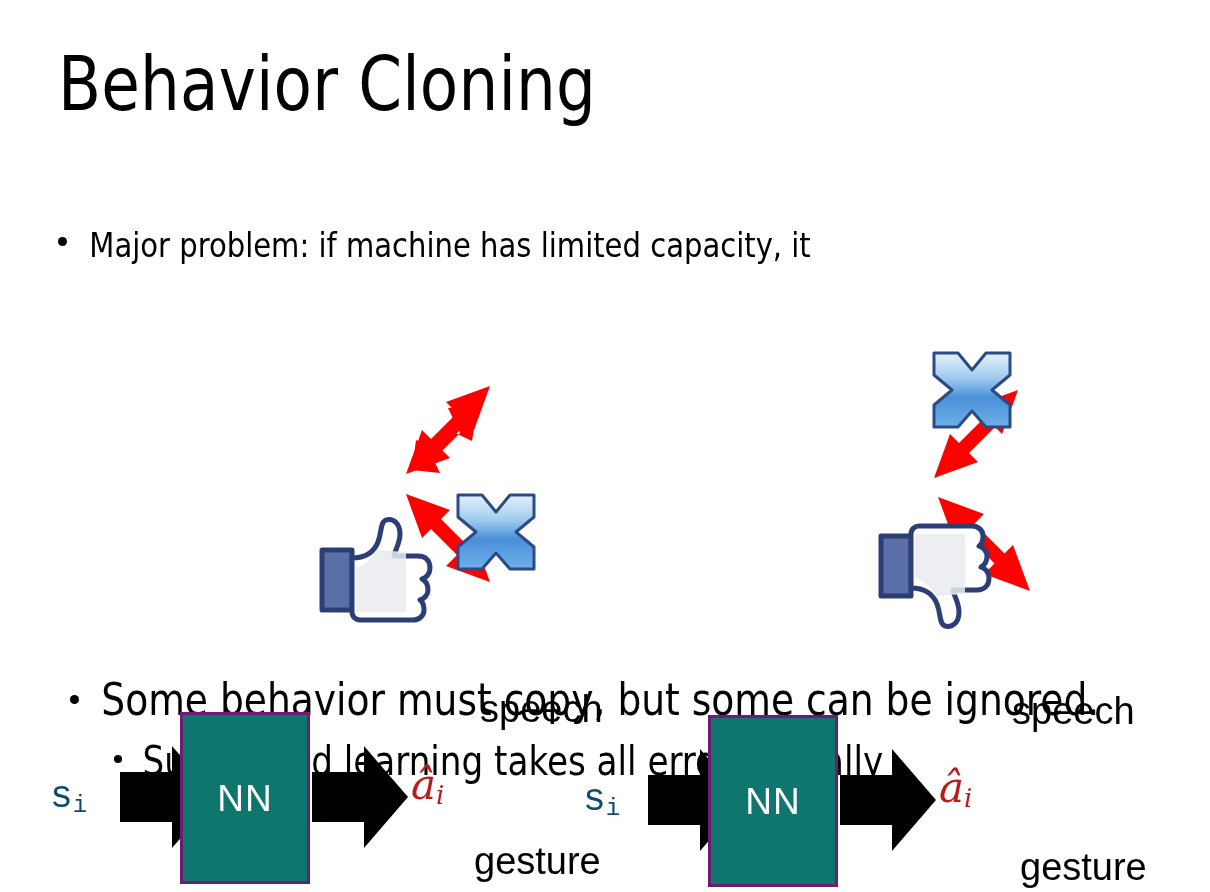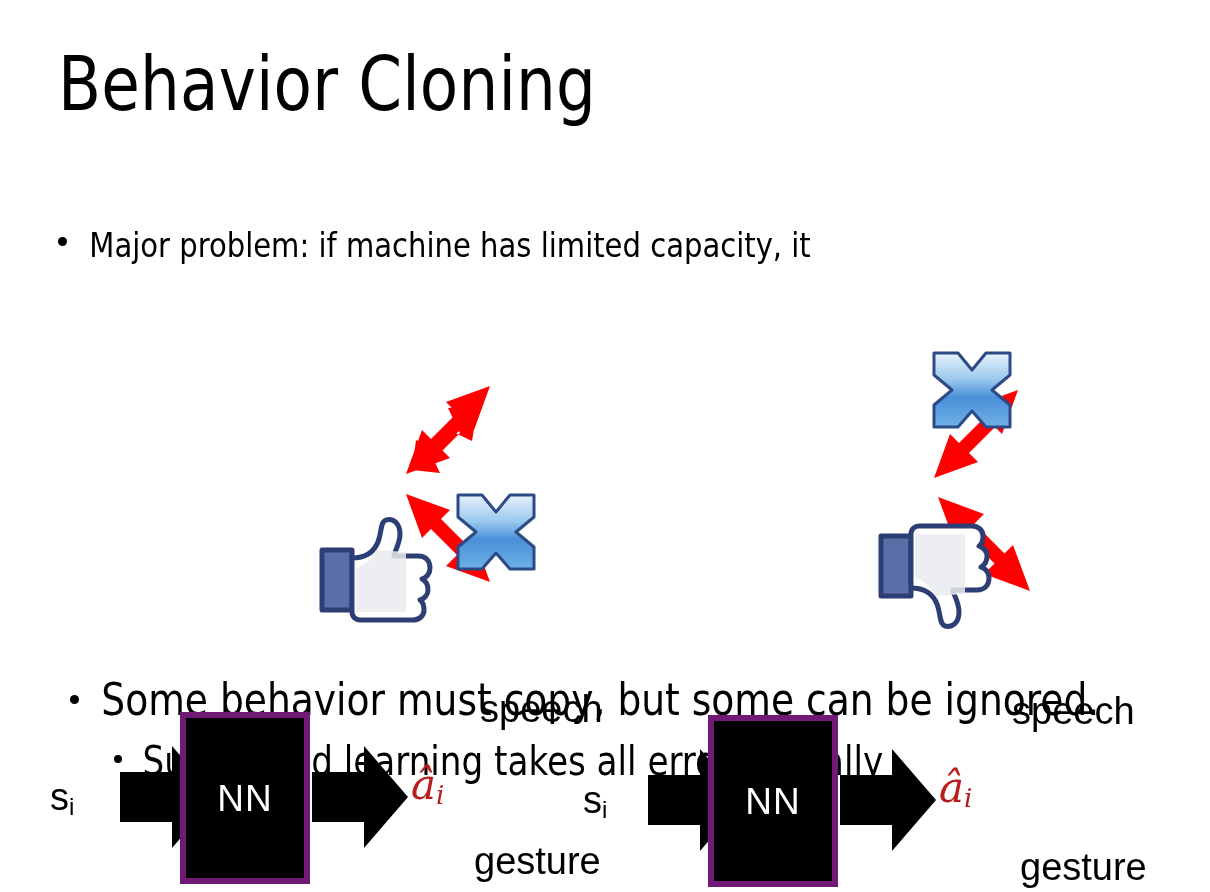--- a/index.html
+++ b/index.html
@@ -108,35 +108,35 @@
     position: absolute;
     top: 340px;
     width: 580px;
     height: 290px;
   }
   #diagram-left  { left: 20px; }
   #diagram-right { left: 565px; }
 
   .state-label {
     position: absolute;
-    font-family: Liberation Sans, sans-serif;
+    font-family: Liberation Mono, monospace;
     font-size: 38px;
     line-height: 38px;
-    color: #000000;
+    color: #0c4a6e;
   }
   .state-label .sub {
     font-size: 24px;
     vertical-align: -0.22em;
     margin-left: 0px;
   }
 
   .nn-box {
     position: absolute;
-    background: #000000;
-    border: 6px solid #701a75;
+    background: #0f766e;
+    border: 3px solid #701a75;
     box-sizing: border-box;
   }
   .nn-label {
     position: absolute;
     left: 0;
     right: 0;
     top: 50%;
     transform: translateY(-50%);
     text-align: center;
     color: #ffffff;

